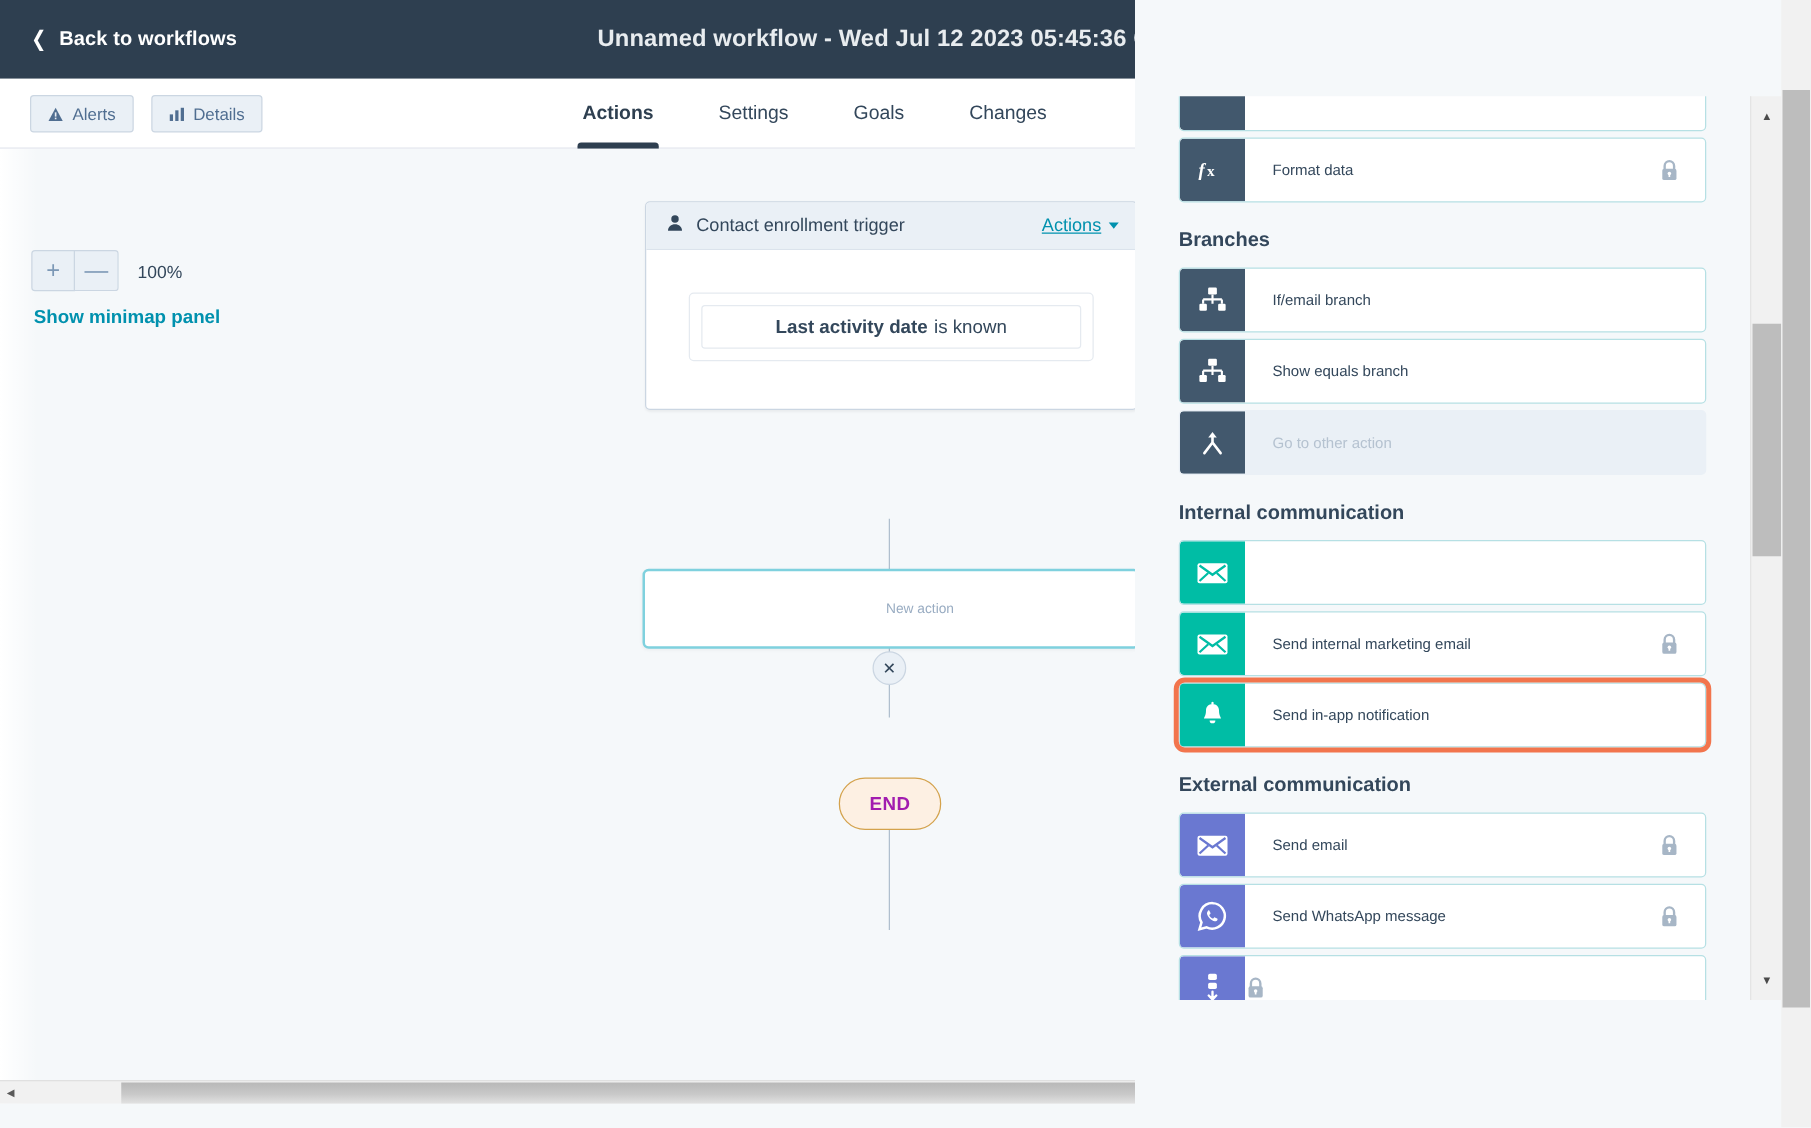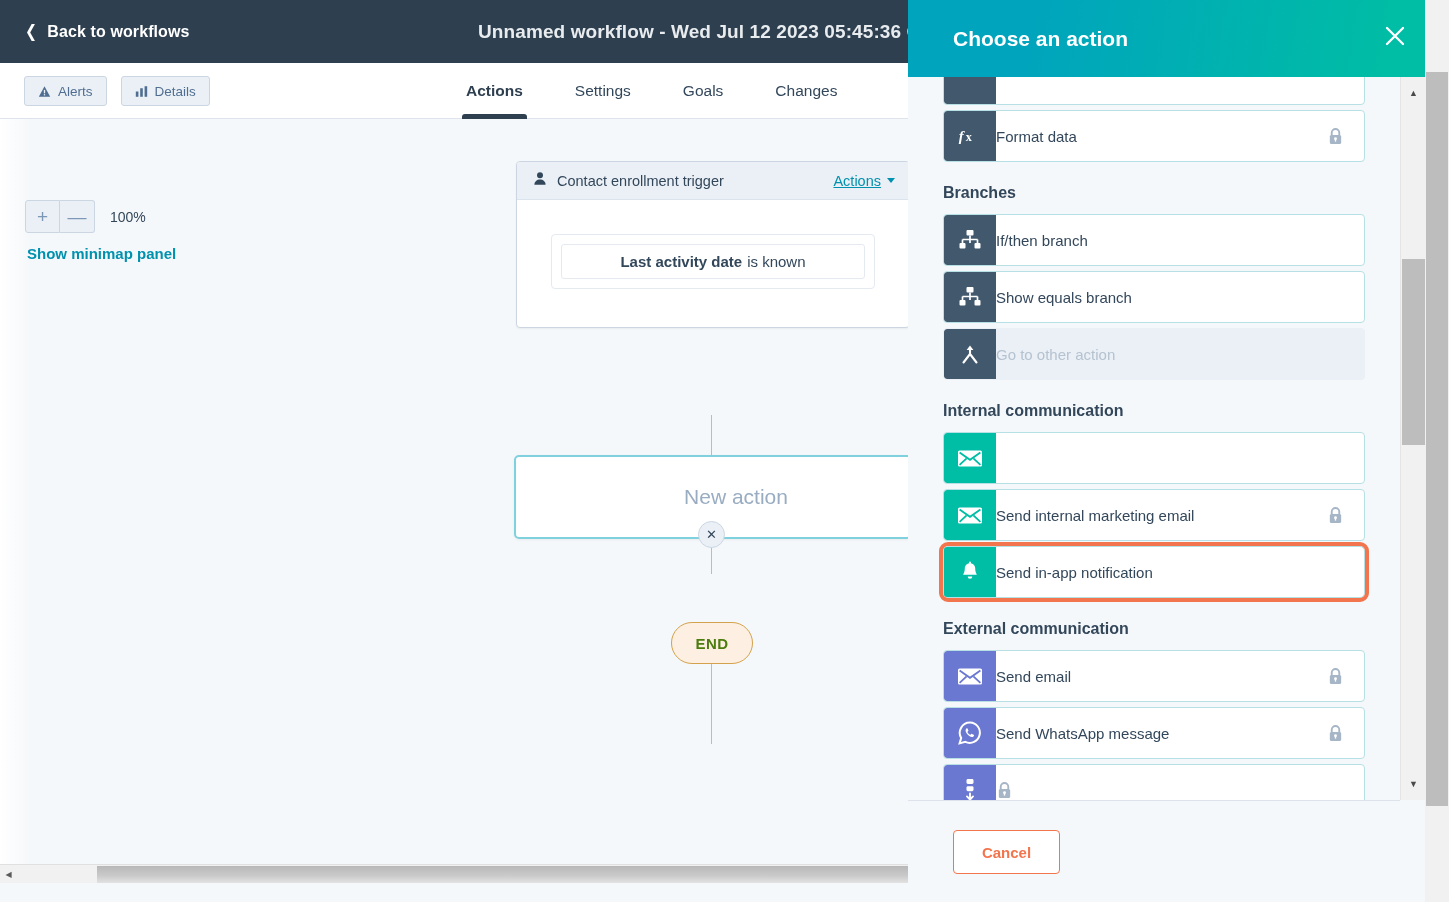--- a/index.html
+++ b/index.html
@@ -108,32 +108,32 @@
   .crit-inner b { font-weight: bold; margin-right: 5px; }
 
   .connector { position: absolute; left: 711px; width: 1px; background: #b0bfce; }
   .x-node {
     position: absolute; left: 698px; top: 402px; width: 27px; height: 27px;
     border-radius: 50%; background: #eaf0f6; border: 1px solid #cbd6e2;
     display: flex; align-items: center; justify-content: center;
     color: #33475b; font-size: 13px; cursor: pointer; z-index: 3;
   }
   .new-action {
-    position: absolute; left: 514px; top: 336px; width: 398px; height: 84px;
+    position: absolute; left: 514px; top: 336px; width: 398px; height: 64px;
     background: #ffffff; border: 2px solid #7fd1de; border-radius: 5px;
     display: flex; align-items: center; justify-content: center;
-    font-size: 21px; color: #99acc2; cursor: pointer;
+    font-size: 11px; color: #99acc2; cursor: pointer;
     box-shadow: 0 1px 3px rgba(0,0,0,.05);
     padding-left: 46px;
   }
   .end-badge {
     position: absolute; left: 671px; top: 503px; width: 82px; height: 42px;
     background: #fdf0e3; border: 1px solid #d4a24c; border-radius: 21px;
     display: flex; align-items: center; justify-content: center;
-    font-size: 15px; font-weight: bold; color: #4d7c0f; letter-spacing: .4px;
+    font-size: 15px; font-weight: bold; color: #a21caf; letter-spacing: .4px;
   }
 
   
   .hscroll {
     position: absolute; left: 0; bottom: 0; width: 908px; height: 19px;
     background: #f1f1f1; border-top: 1px solid #e0e0e0;
   }
   .hscroll-arrow {
     position: absolute; left: 0; top: 0; width: 17px; height: 18px;
     display: flex; align-items: center; justify-content: center;
@@ -181,22 +181,22 @@
   }
   .act-row.selected .act-icon { border-radius: 3px 0 0 3px; }
   .act-icon {
     width: 52px; flex: 0 0 52px; display: flex; align-items: center; justify-content: center;
     border-radius: 3px 0 0 3px;
   }
   .ic-dark  { background: #42586d; }
   .ic-teal  { background: #00bda5; }
   .ic-purp  { background: #6a78d1; }
   .act-label {
-    flex: 1; display: flex; align-items: center; 
-    font-size: 15px; color: #33475b;
+    flex: 1; display: flex; align-items: center; padding-left: 22px;
+    font-size: 12px; color: #33475b;
   }
   .act-row.disabled .act-label { color: #b5c2d0; }
   .lock { display: flex; align-items: center; padding-right: 20px; }
 
   
   .pscroll {
     position: absolute; right: 24px; top: 77px; width: 25px; height: 723px;
     background: #f1f1f1; border-left: 1px solid #e4e4e4;
   }
   .pscroll-arrow {
@@ -326,28 +326,20 @@
     <div class="end-badge">END</div>
 
     <div class="hscroll">
       <div class="hscroll-arrow">◀</div>
       <div class="hscroll-thumb"></div>
     </div>
   </div>
 
   <div class="panel">
 
-    <div class="panel-head">
-      <div class="panel-title">Choose an action</div>
-      <div class="panel-close">
-        <svg width="22" height="22" viewBox="0 0 22 22">
-            <path d="M3 3 19 19M19 3 3 19" stroke="#ffffff" stroke-width="2.3" stroke-linecap="round"></path>
-          </svg>
-      </div>
-    </div>
 
     <div class="panel-body">
       <div class="list-wrap">
 
         <div class="act-row" style="margin-bottom:5px;">
           <div class="act-icon ic-dark"></div>
           <div class="act-label"></div>
         </div>
 
         <div class="act-row">
@@ -372,21 +364,21 @@
 
         <div class="act-row">
           <div class="act-icon ic-dark">
             <svg width="24" height="22" viewBox="0 0 24 22">
               <rect x="8.5" y="1" width="7" height="5.5" rx="1" fill="#ffffff"></rect>
               <path d="M12 6.5v4M4.5 10.5h15M4.5 10.5v3.5M19.5 10.5v3.5M12 10.5v3.5" stroke="#ffffff" stroke-width="1.7" fill="none"></path>
               <rect x="1.5" y="14" width="6" height="5.5" rx="1" fill="#ffffff"></rect>
               <rect x="16.5" y="14" width="6" height="5.5" rx="1" fill="#ffffff"></rect>
             </svg>
           </div>
-          <div class="act-label">If/then branch</div>
+          <div class="act-label">If/email branch</div>
         </div>
 
         <div class="act-row">
           <div class="act-icon ic-dark">
             <svg width="24" height="22" viewBox="0 0 24 22">
               <rect x="8.5" y="1" width="7" height="5.5" rx="1" fill="#ffffff"></rect>
               <path d="M12 6.5v4M4.5 10.5h15M4.5 10.5v3.5M19.5 10.5v3.5M12 10.5v3.5" stroke="#ffffff" stroke-width="1.7" fill="none"></path>
               <rect x="1.5" y="14" width="6" height="5.5" rx="1" fill="#ffffff"></rect>
               <rect x="16.5" y="14" width="6" height="5.5" rx="1" fill="#ffffff"></rect>
             </svg>
@@ -505,22 +497,19 @@
 
       </div>
     </div>
 
     <div class="pscroll">
       <div class="pscroll-arrow up">▲</div>
       <div class="pscroll-thumb"></div>
       <div class="pscroll-arrow down">▼</div>
     </div>
 
-    <div class="panel-footer">
-      <div class="cancel-btn">Cancel</div>
-    </div>
   </div>
 
   <div class="page-scroll">
     <div class="page-scroll-thumb"></div>
   </div>
 
 </div>
 
 </body></html>

